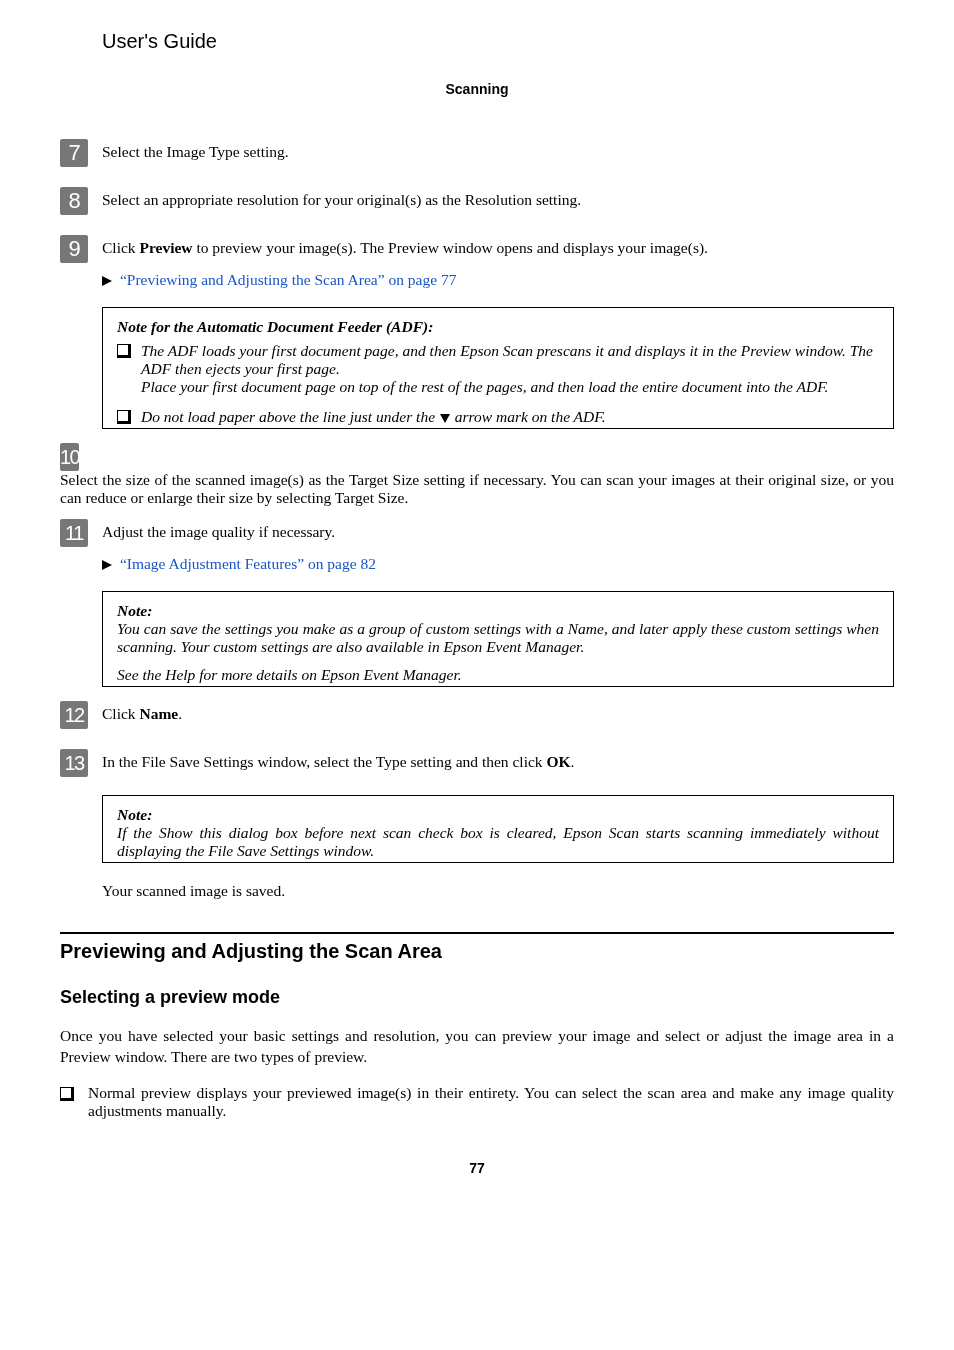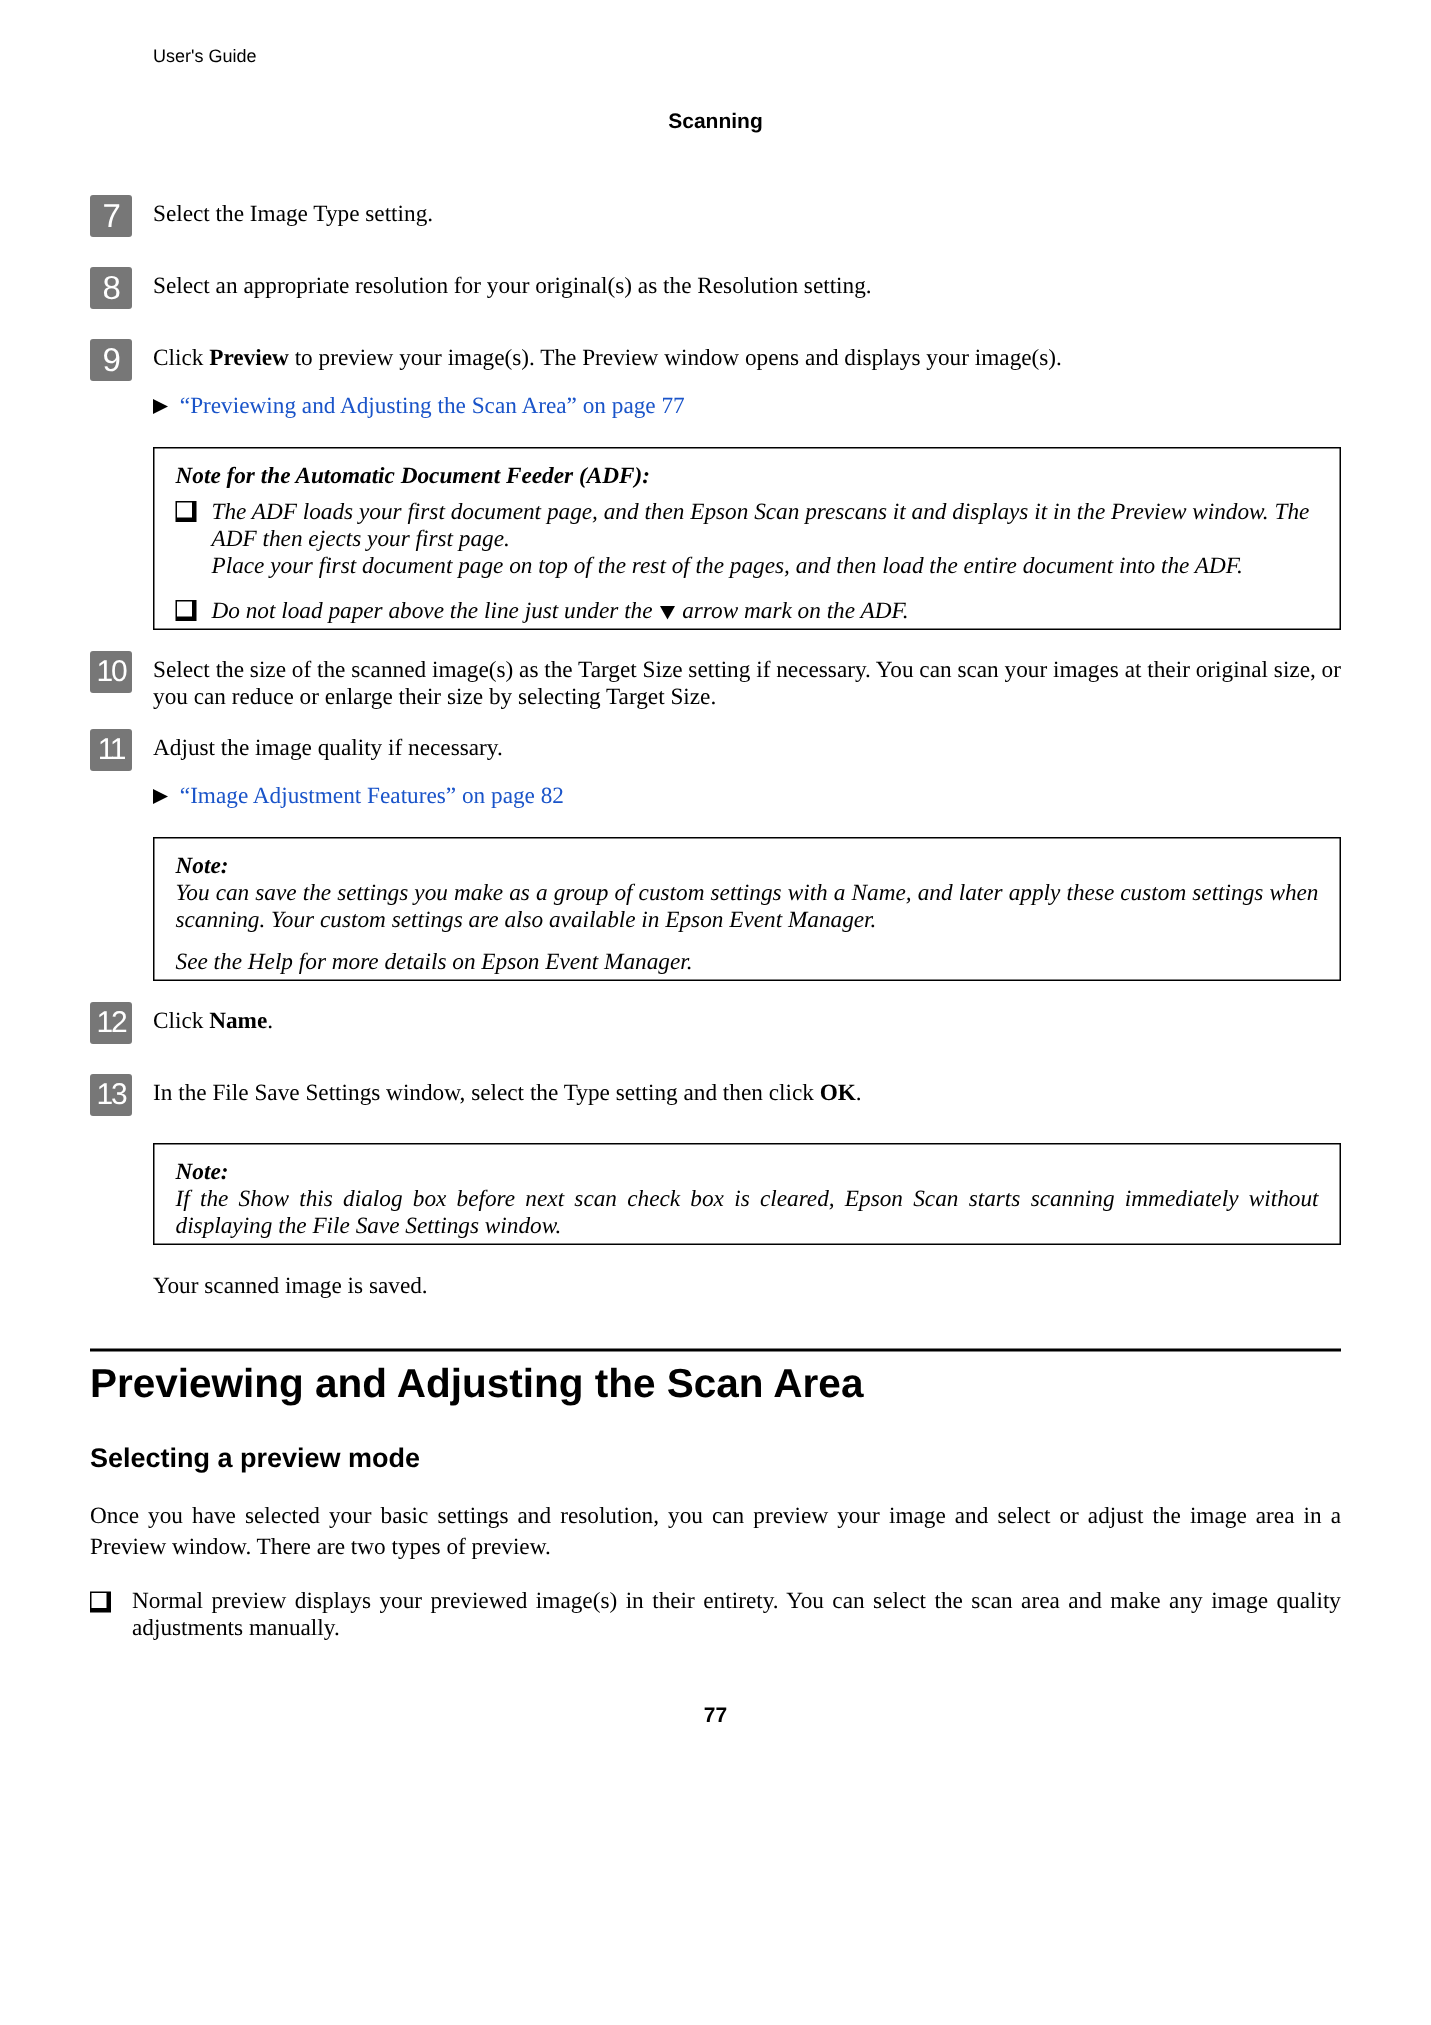--- a/index.html
+++ b/index.html
@@ -9,21 +9,21 @@
     font-size: 15.5px;
     color: #000;
     background: #fff;
     width: 954px;
   }
   .page {
     padding: 30px 60px 40px 60px;
   }
   .running-head {
     font-family: "Segoe UI", "Myriad Pro", "Helvetica Neue", Arial, sans-serif;
-    font-size: 12px;
+    font-size: 20px;
     margin: 0 0 28px 42px;
     font-weight: 400;
   }
   .chapter-title {
     font-family: "Segoe UI", "Myriad Pro", "Helvetica Neue", Arial, sans-serif;
     text-align: center;
     font-weight: 700;
     font-size: 14px;
     margin-bottom: 46px;
   }
@@ -94,21 +94,21 @@
   .bold-it { font-weight: 400; }
   .hr-top {
     border: none;
     height: 2.5px;
     background: #000;
     margin: 30px 0 6px 0;
   }
   h1.section-heading {
     font-family: "Segoe UI", "Myriad Pro", "Helvetica Neue", Arial, sans-serif;
     font-weight: 700;
-    font-size: 27px;
+    font-size: 20px;
     margin: 6px 0 24px 0;
   }
   h2.sub-heading {
     font-family: "Segoe UI", "Myriad Pro", "Helvetica Neue", Arial, sans-serif;
     font-weight: 700;
     font-size: 18px;
     margin: 0 0 18px 0;
   }
   .para {
     margin: 0 0 16px 0;
@@ -193,21 +193,21 @@
       </div>
     </div>
     <div class="sublist" style="margin-top:12px;">
       <div class="sub-bullet"><span class="sq-bullet"></span></div>
       <div>
         <span>Do not load paper above the line just under the </span><span class="down-tri"></span><span> arrow mark on the ADF.</span>
       </div>
     </div>
   </div>
 
-  <div class="step" style="margin-bottom:16px;">
+  <div class="step" style="margin-bottom:16px;flex-direction:column;">
     <div class="step-num wide">10</div>
     <div class="step-body">
       <div class="step-text" style="text-align:justify;">Select the size of the scanned image(s) as the Target Size setting if necessary. You can scan your images at their original size, or you can reduce or enlarge their size by selecting Target Size.</div>
     </div>
   </div>
 
   <div class="step" style="margin-bottom:10px;">
     <div class="step-num wide">11</div>
     <div class="step-body">
       <div class="step-text">Adjust the image quality if necessary.</div>

